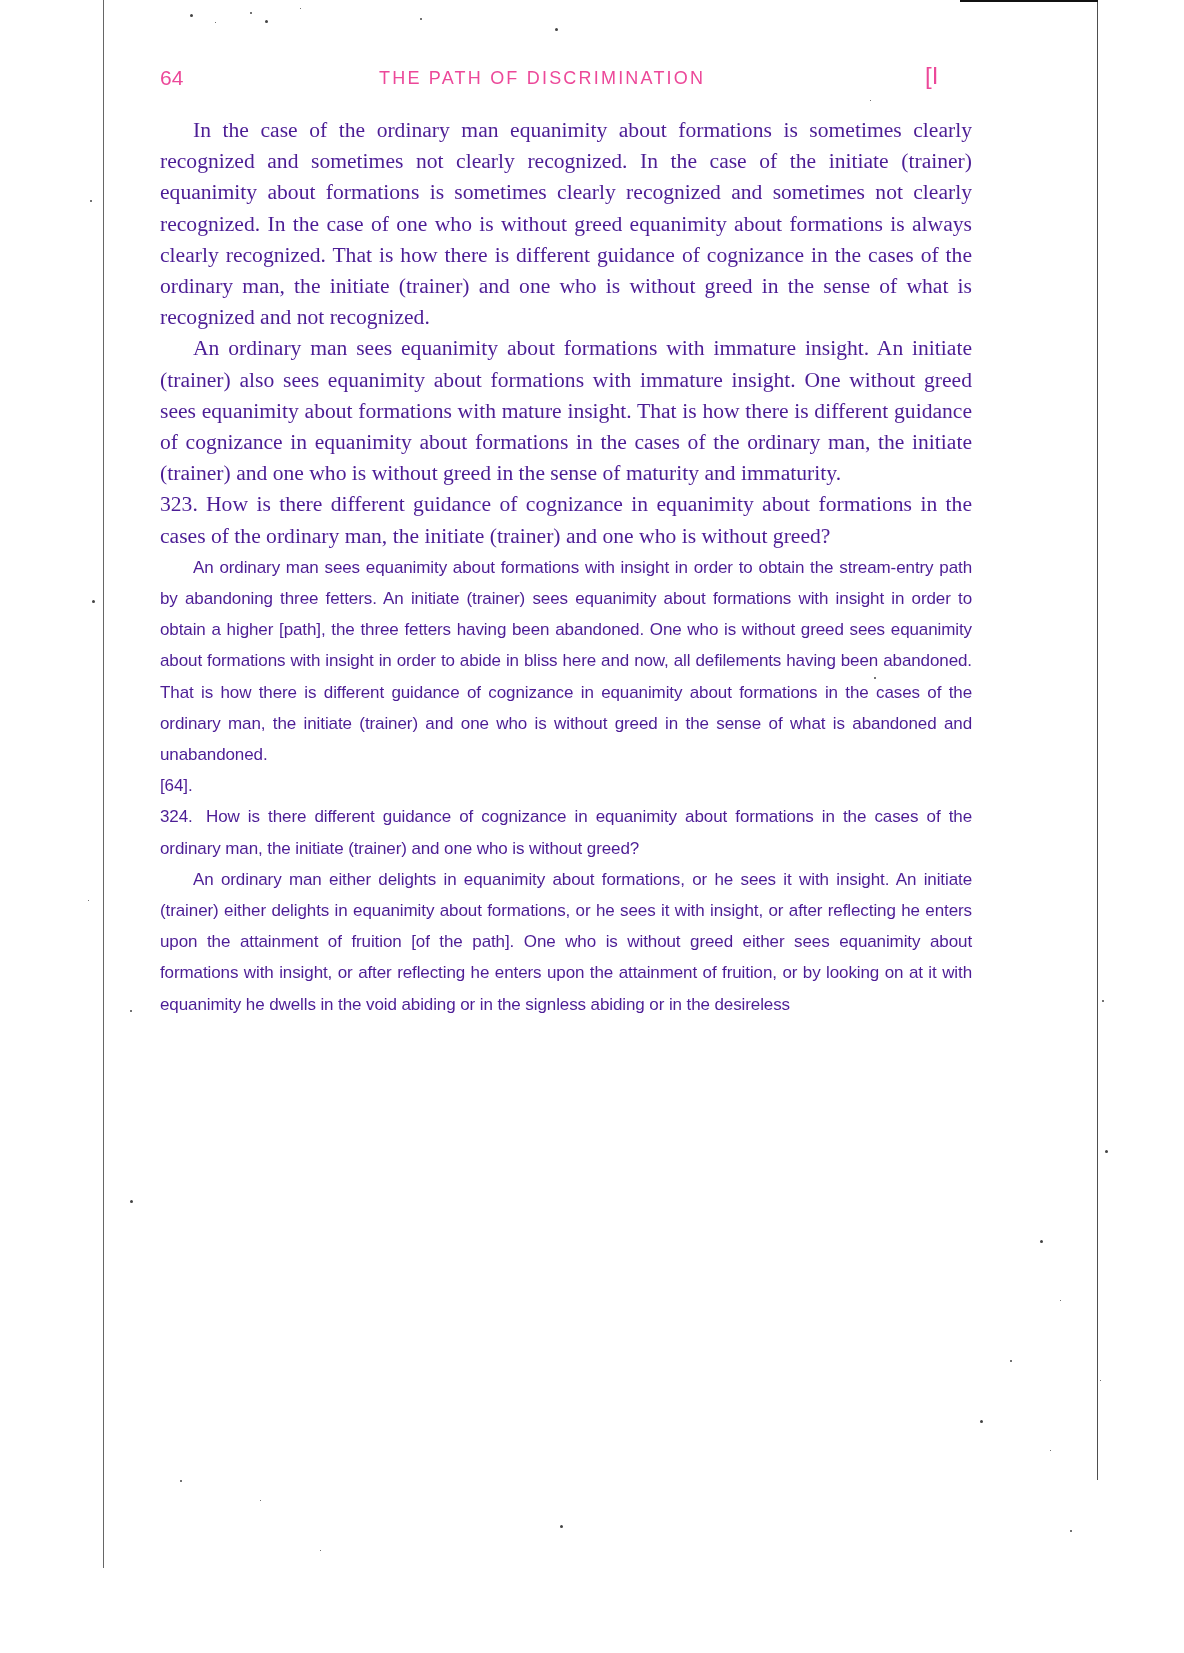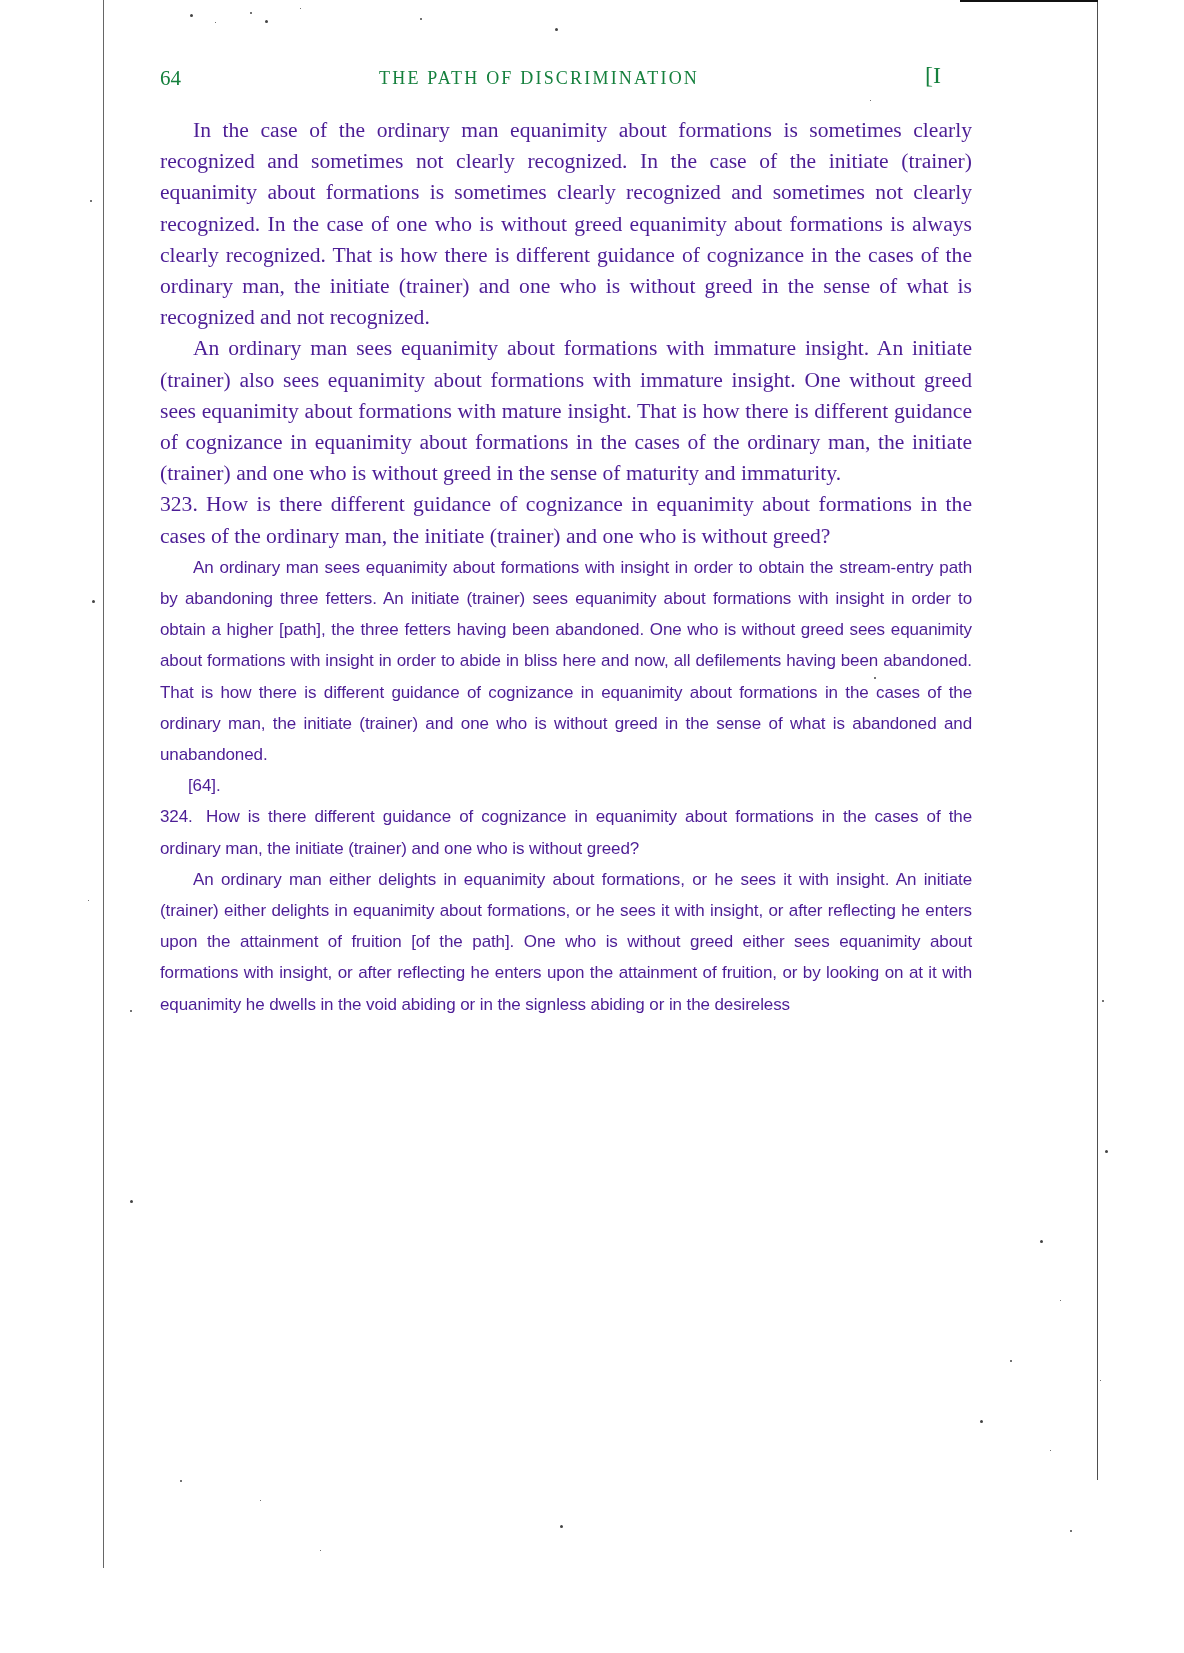--- a/index.html
+++ b/index.html
@@ -16,37 +16,37 @@
     position: absolute; left: 1097px; top: 0; width: 1px; height: 1480px;
     background: #222; opacity: 0.8;
   }
   .border-top {
     position: absolute; left: 960px; top: 0; width: 138px; height: 2px;
     background: #111;
   }
   .speck { position: absolute; background: #444; border-radius: 50%; }
   .header {
     position: absolute; left: 160px; top: 66px; width: 800px; height: 30px;
-    font-family: Liberation Serif, serif; color: #15803d;
+    font-family: Liberation Sans, sans-serif; color: #ec4899;
   }
   .header .folio { position: absolute; left: 0; top: 0; font-size: 21px; }
   .header .running-title {
     position: absolute; left: 219px; top: 2px; font-size: 18px; letter-spacing: 2.2px;
   }
   .header .bracket { position: absolute; left: 765px; top: -4px; font-size: 24px; }
   .text-body {
     position: absolute; left: 160px; top: 115px; width: 812px;
     font-family: "Liberation Serif", serif; font-size: 21.6px; line-height: 31.2px;
     color: #4c1d95; text-align: justify;
   }
   .para { margin: 0; }
   .para.indent { text-indent: 33px; }
   .para.heavy { font-family: "Liberation Sans", sans-serif; font-size: 17px; letter-spacing: -0.1px; }
   .qnum { display: inline-block; min-width: 46px; }
-  .ref { display: block; margin-left: 28px; }
+  .ref { display: block; }
 </style>
 </head>
 <body>
 
 <div class="scan">
   <div class="border-left"></div>
   <div class="border-right"></div>
   <div class="border-top"></div>
 
   <div class="header">

